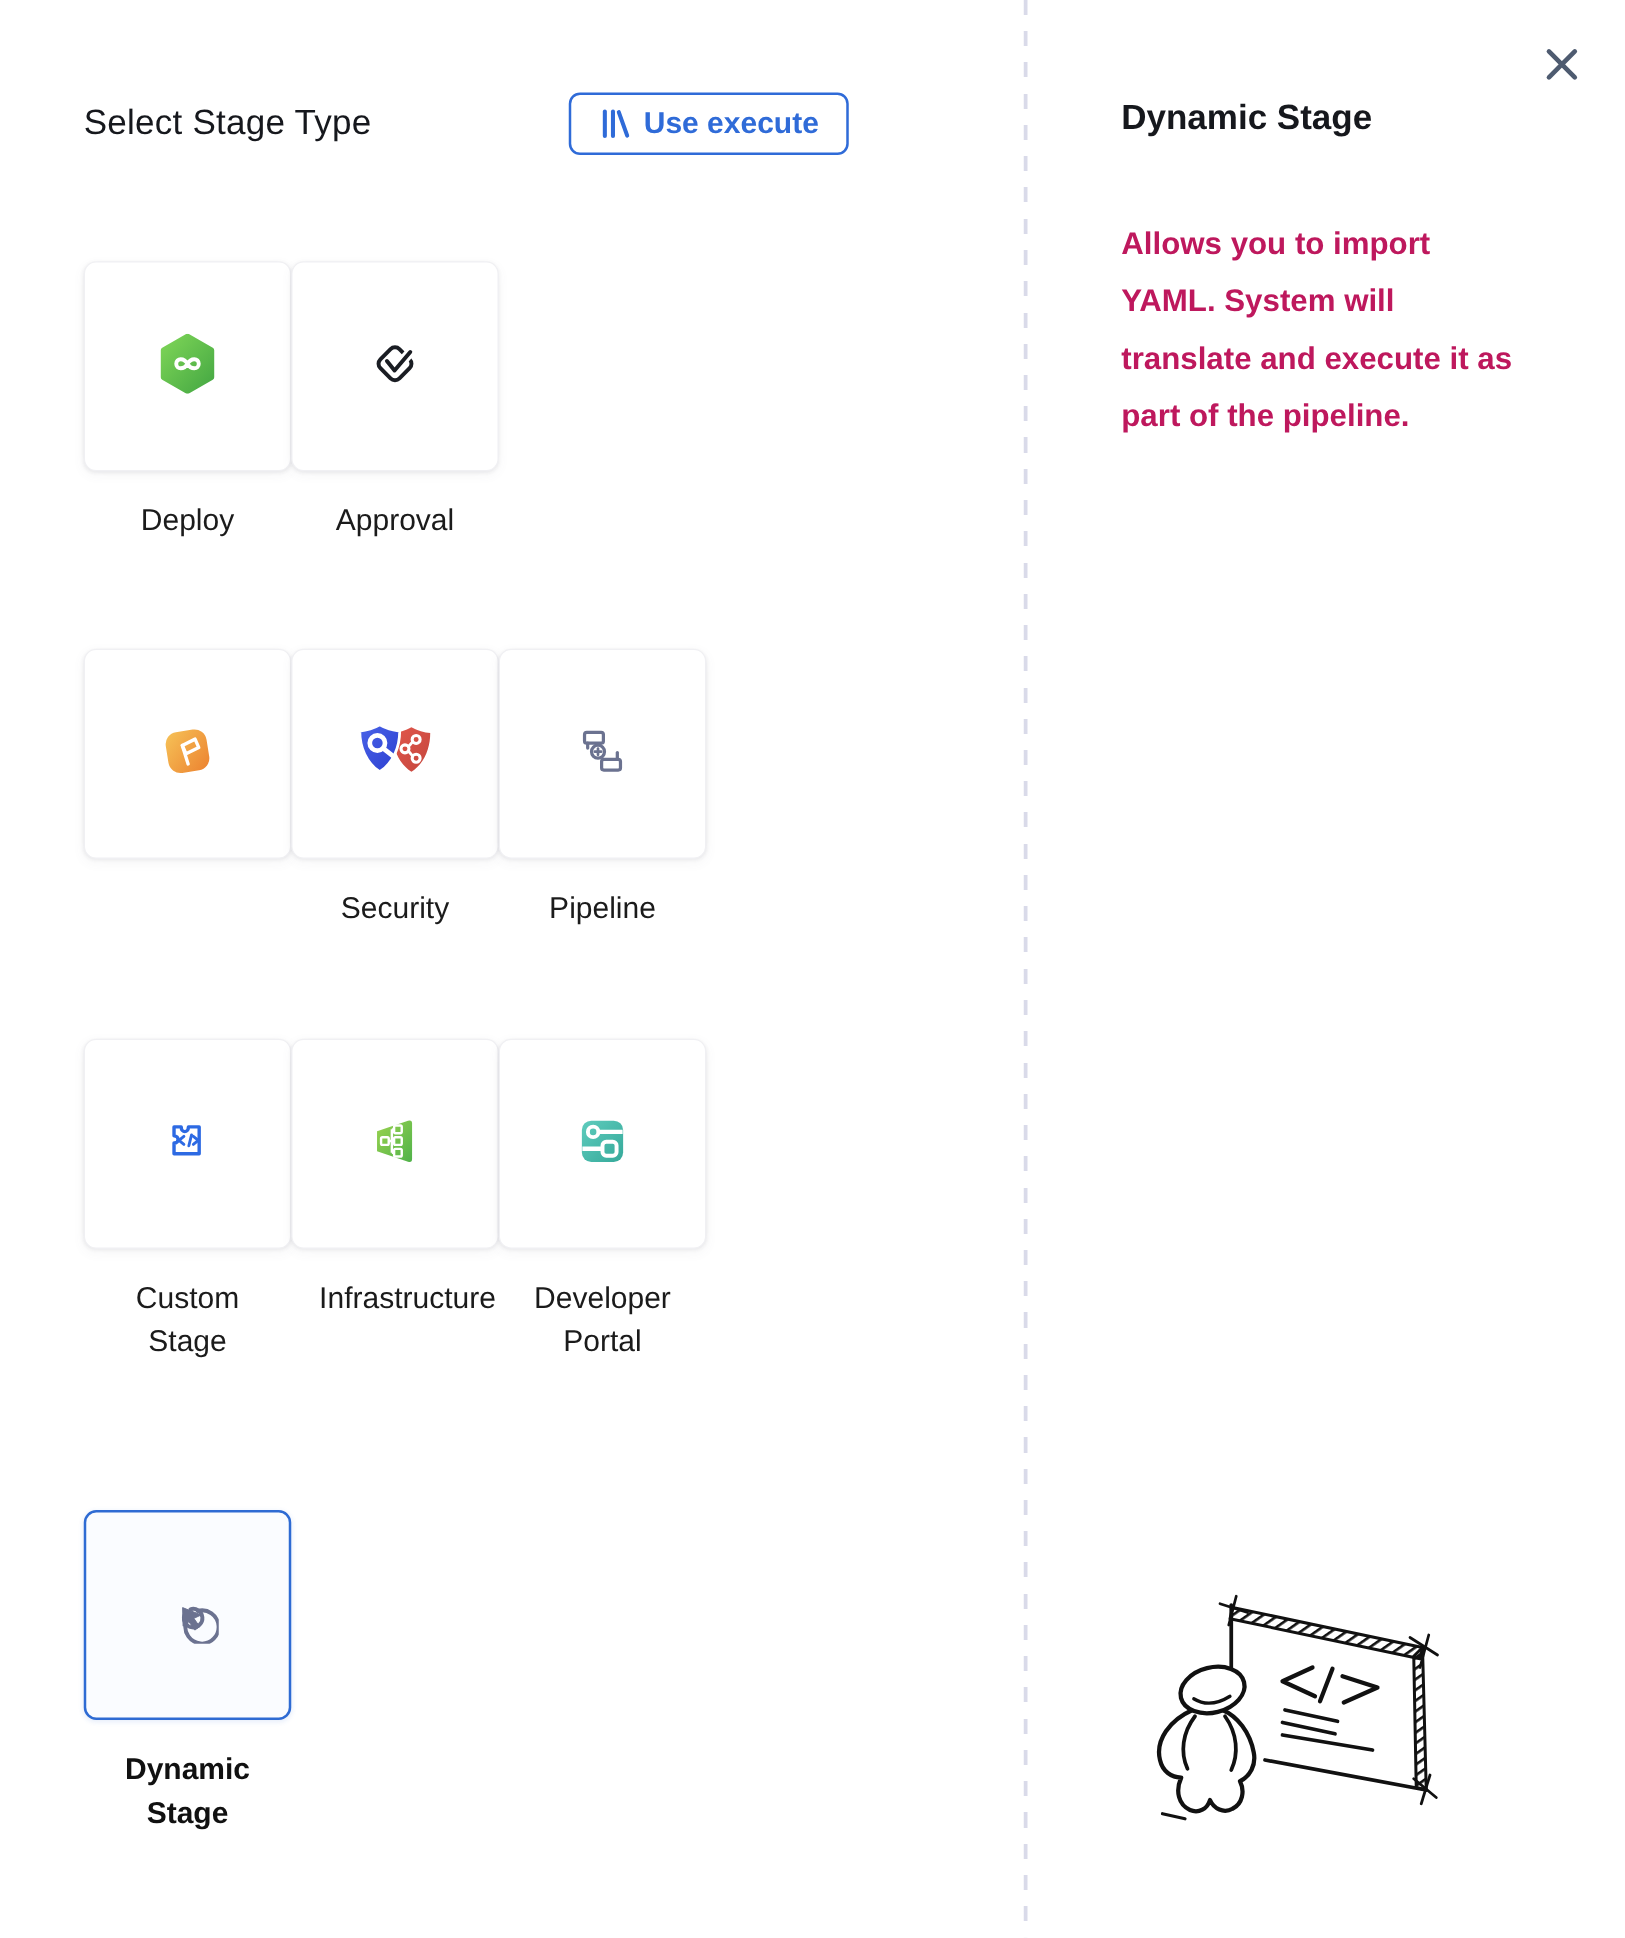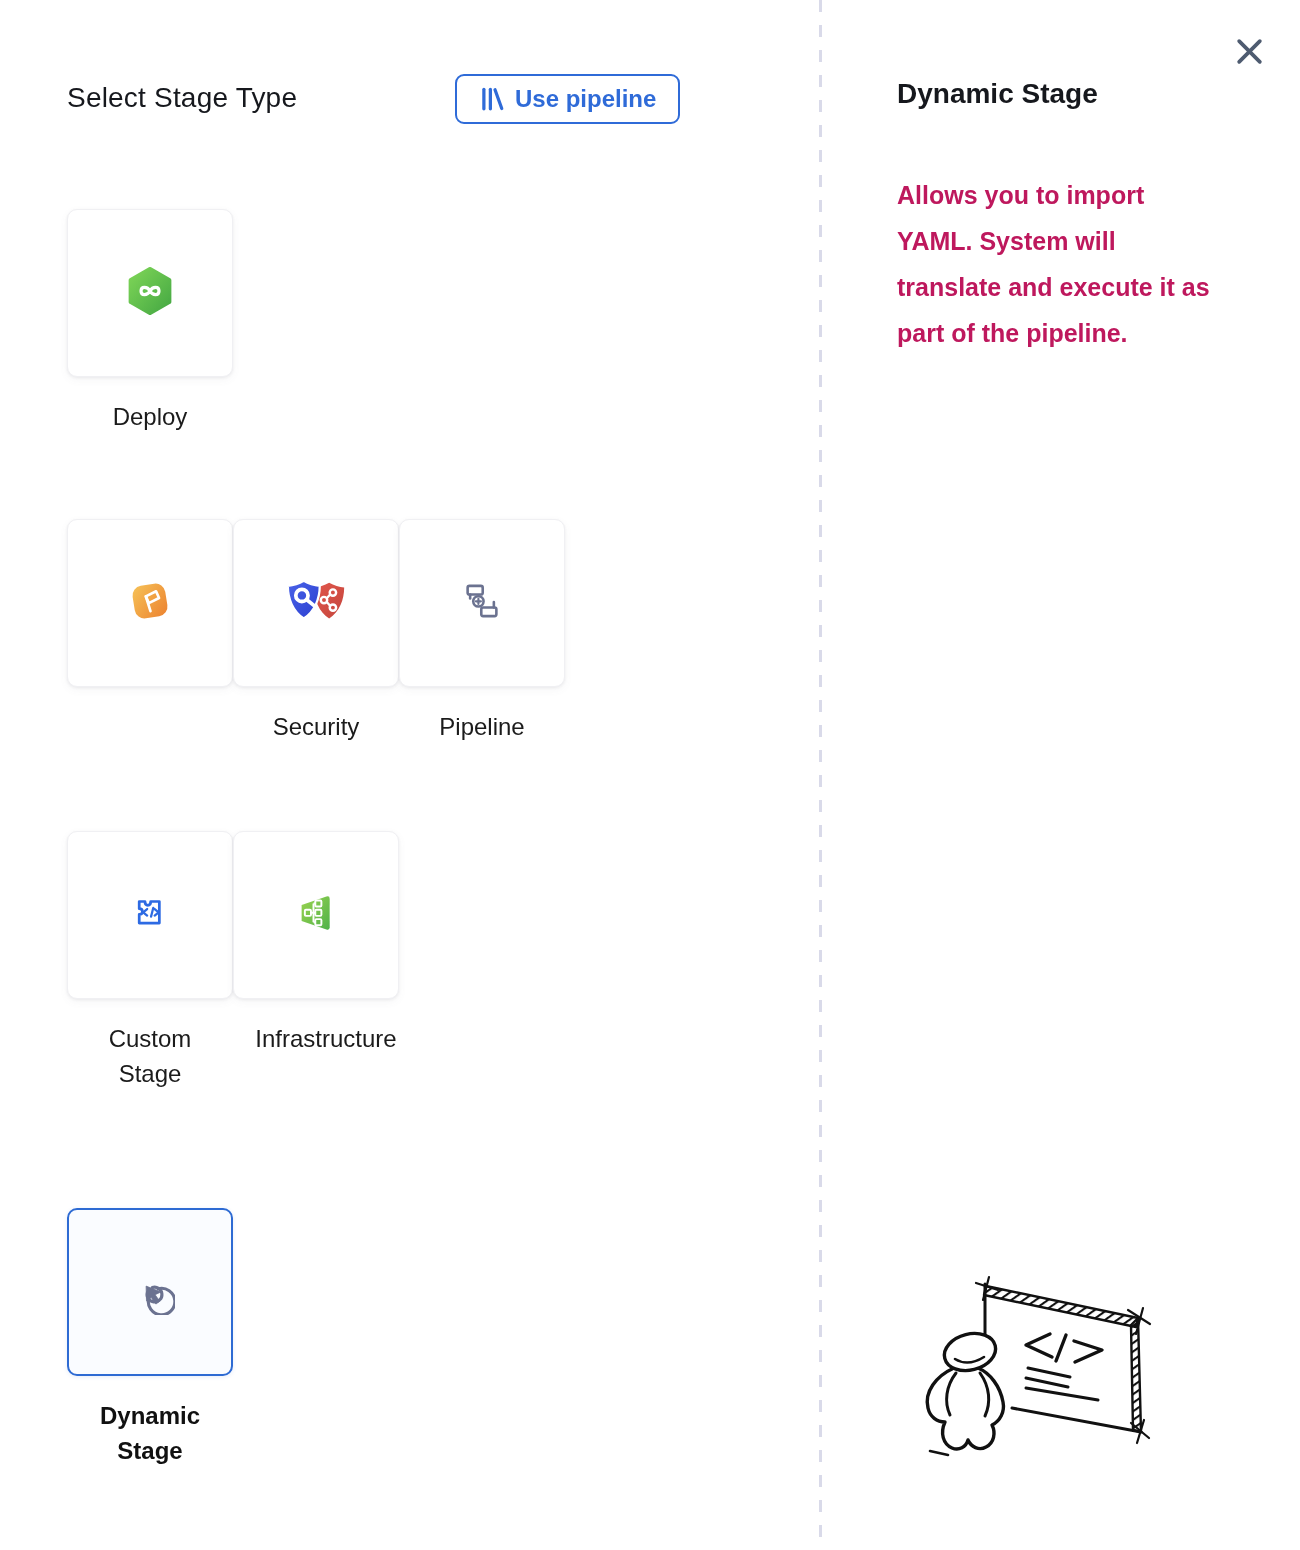--- a/index.html
+++ b/index.html
@@ -62,21 +62,21 @@
 
   <div class="page-title">Select Stage Type</div>
   <button class="use-template-btn">
     <span>
       <svg width="26" height="26" viewBox="0 0 24 24" fill="none">
         <path d="M4.5 3v18" stroke="#2f6bd8" stroke-width="3" stroke-linecap="round"></path>
         <path d="M10.5 3v18" stroke="#2f6bd8" stroke-width="3" stroke-linecap="round"></path>
         <path d="M14.8 3.4 21 20.8" stroke="#2f6bd8" stroke-width="3" stroke-linecap="round"></path>
       </svg>
     </span>
-    <span>Use pipeline</span>
+    <span>Use execute</span>
   </button>
 
   <div class="rows">
 
     <div class="stage-row row-1">
       <div class="stage-cell">
         <div class="stage-card">
           <span>
             <svg width="48" height="48" viewBox="0 0 64 64">
               <defs>
@@ -84,20 +84,32 @@
                 <stop offset="0" stop-color="#7ed557"></stop>
                     <stop offset="1" stop-color="#45a843"></stop>
                   </linearGradient>
                 </defs>
               <polygon points="32,3 57.5,17.5 57.5,46.5 32,61 6.5,46.5 6.5,17.5" fill="url(#gDeploy)" stroke="url(#gDeploy)" stroke-width="6" stroke-linejoin="round"></polygon>
               <path d="M20 32 C20 25.5 28.5 25.5 32 32 C35.5 38.5 44 38.5 44 32 C44 25.5 35.5 25.5 32 32 C28.5 38.5 20 38.5 20 32 Z" fill="none" stroke="#fff" stroke-width="4.2" stroke-linecap="round"></path>
             </svg>
           </span>
         </div>
         <div class="stage-label">Deploy</div>
+      </div>
+      <div class="stage-cell">
+        <div class="stage-card">
+          <span>
+            <svg width="46" height="46" viewBox="0 0 64 64">
+              <rect x="17" y="17" width="30" height="30" rx="7" fill="none" stroke="#1a1d23" stroke-width="4.4" transform="rotate(45 32 32)"></rect>
+              <path d="M34 36 L50 18" stroke="#fff" stroke-width="11" stroke-linecap="round"></path>
+              <path d="M23 29 L31.5 39.5 L49 19" fill="none" stroke="#1a1d23" stroke-width="4.4" stroke-linecap="round" stroke-linejoin="round"></path>
+            </svg>
+          </span>
+        </div>
+        <div class="stage-label">Approval</div>
       </div>
     </div>
 
     <div class="stage-row row-2">
       <div class="stage-cell">
         <div class="stage-card">
           <span>
             <svg width="48" height="48" viewBox="0 0 64 64">
               <defs>
                   <linearGradient id="gFlag" x1="0" y1="0" x2="1" y2="1">
@@ -196,20 +208,40 @@
                 <rect x="31" y="27.5" width="8.5" height="8.5" rx="1.5"></rect>
                 <rect x="31" y="40.5" width="8.5" height="8.5" rx="1.5"></rect>
                 <rect x="16.5" y="27.5" width="8.5" height="8.5" rx="1.5"></rect>
                 <path d="M25 31.75 L28.5 31.75 M28.5 18.75 L28.5 44.75 M28.5 18.75 L31 18.75 M28.5 31.75 L31 31.75 M28.5 44.75 L31 44.75"></path>
               </g>
             </svg>
           </span>
         </div>
         <div class="stage-label wide">Infrastructure</div>
       </div>
+      <div class="stage-cell">
+        <div class="stage-card">
+          <span>
+            <svg width="48" height="48" viewBox="0 0 64 64">
+              <defs>
+                  <linearGradient id="gPortal" x1="0" y1="0" x2="1" y2="1">
+                <stop offset="0" stop-color="#5fccbd"></stop>
+                    <stop offset="1" stop-color="#35a99a"></stop>
+                  </linearGradient>
+                </defs>
+              <rect x="10" y="10" width="44" height="44" rx="10" fill="url(#gPortal)"></rect>
+              <circle cx="22" cy="22" r="5.6" fill="none" stroke="#fff" stroke-width="4.2"></circle>
+              <path d="M28 22 L53.5 22" stroke="#fff" stroke-width="4.6"></path>
+              <path d="M10.5 40 L32 40" stroke="#fff" stroke-width="4.6"></path>
+              <rect x="32" y="32.5" width="15" height="15" rx="4" fill="none" stroke="#fff" stroke-width="4.2"></rect>
+            </svg>
+          </span>
+        </div>
+        <div class="stage-label">Developer Portal</div>
+      </div>
     </div>
 
     <div class="stage-row row-4">
       <div class="stage-cell">
         <div class="stage-card selected">
           <span>
             <svg width="50" height="50" viewBox="0 0 64 64">
               <g fill="none" stroke="#6b7290" stroke-width="4" stroke-linecap="round">
                 <path d="M30.4 42.4 A 17 17 0 1 0 42.4 30.4"></path>
                 <path d="M28.7 35 A 9.5 9.5 0 1 0 35 28.7"></path>

